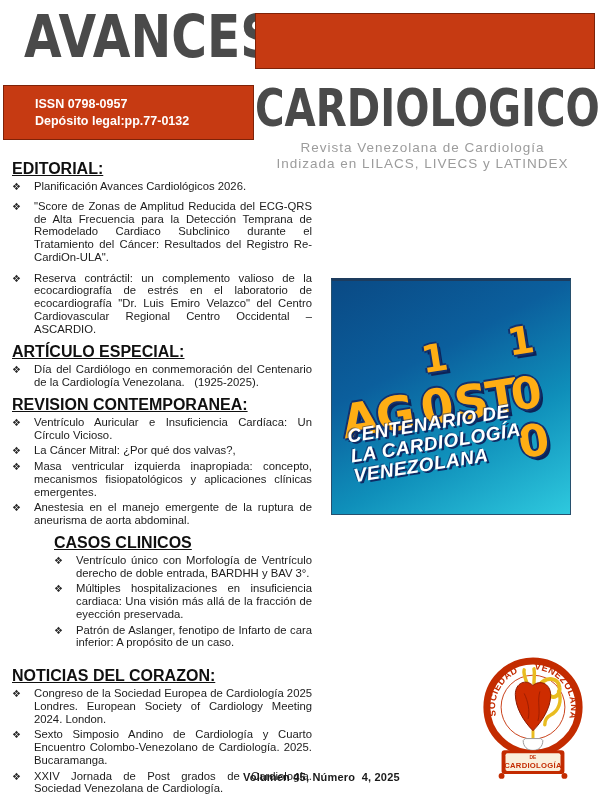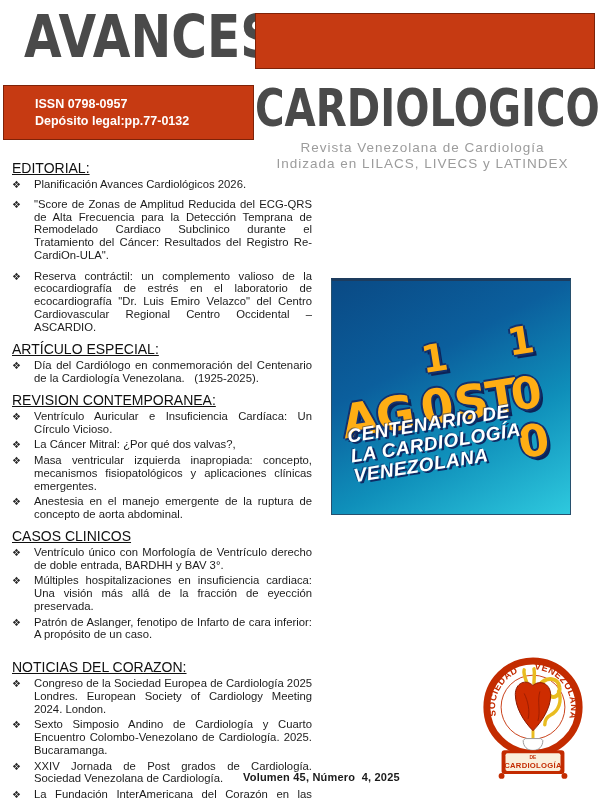--- a/index.html
+++ b/index.html
@@ -18,27 +18,27 @@
         padding:10px 0 0 31px;}
   .title-cardio{position:absolute;left:255px;top:83px;font-family:"DejaVu Sans",sans-serif;
         font-weight:bold;font-size:51px;line-height:1;color:#4a4a4a;
         transform:scaleX(0.79);transform-origin:left top;white-space:nowrap;}
   .subtitle{position:absolute;left:250px;top:140px;width:345px;text-align:center;
         color:#9c9c9c;font-size:13.5px;letter-spacing:1px;line-height:1.2;}
 
   
   .toc{position:absolute;left:12px;top:160px;width:300px;}
   .toc-section{margin-bottom:7px;}
-  .toc-heading{font-weight:normal;font-size:14px;text-decoration:underline;
+  .toc-heading{font-weight:bold;font-size:16px;text-decoration:underline;
         margin-bottom:2px;color:#101010;}
   .toc-item{display:flex;margin-bottom:3px;font-size:11.3px;line-height:1.13;color:#1b1b1b;}
   .bullet{flex:0 0 22px;font-size:10px;color:#2b2b2b;padding-top:1px;}
   .itext{flex:1;text-align:justify;}
   .toc-section:nth-child(2) .toc-item{margin-bottom:8px;}
-  .toc-section:nth-child(5){margin-bottom:18px;}
+  .toc-section:nth-child(5){margin-bottom:18px;margin-left:42px;}
 
   
   .poster{position:absolute;left:331px;top:278px;width:240px;height:237px;
         background:linear-gradient(152deg,#0a4a85 0%,#0b5f9d 35%,#0f8fba 65%,#2ec9de 100%);
         border:1px solid #27506e;border-top:3px solid #1d3c5e;box-sizing:border-box;
         overflow:hidden;}
   .agosto{position:absolute;left:8px;top:10px;width:224px;height:200px;
         transform:rotate(-9deg);transform-origin:45% 55%;}
   .g{position:absolute;font-family:"DejaVu Sans",sans-serif;font-weight:bold;line-height:1;
         color:#ffae14;
@@ -114,21 +114,21 @@
         <div class="toc-item">
           <span class="bullet">❖</span>
           <span class="itext">La Cáncer Mitral: ¿Por qué dos valvas?,</span>
         </div>
         <div class="toc-item">
           <span class="bullet">❖</span>
           <span class="itext">Masa ventricular izquierda inapropiada: concepto, mecanismos fisiopatológicos y aplicaciones clínicas emergentes.</span>
         </div>
         <div class="toc-item">
           <span class="bullet">❖</span>
-          <span class="itext">Anestesia en el manejo emergente de la ruptura de concepto de aorta abdominal.</span>
+          <span class="itext">Anestesia en el manejo emergente de la ruptura de aneurisma de aorta abdominal.</span>
         </div>
       </div>
       <div class="toc-section">
         <div class="toc-heading">CASOS CLINICOS</div>
         <div class="toc-item">
           <span class="bullet">❖</span>
           <span class="itext">Ventrículo único con Morfología de Ventrículo derecho de doble entrada, BARDHH y BAV 3°.</span>
         </div>
         <div class="toc-item">
           <span class="bullet">❖</span>

